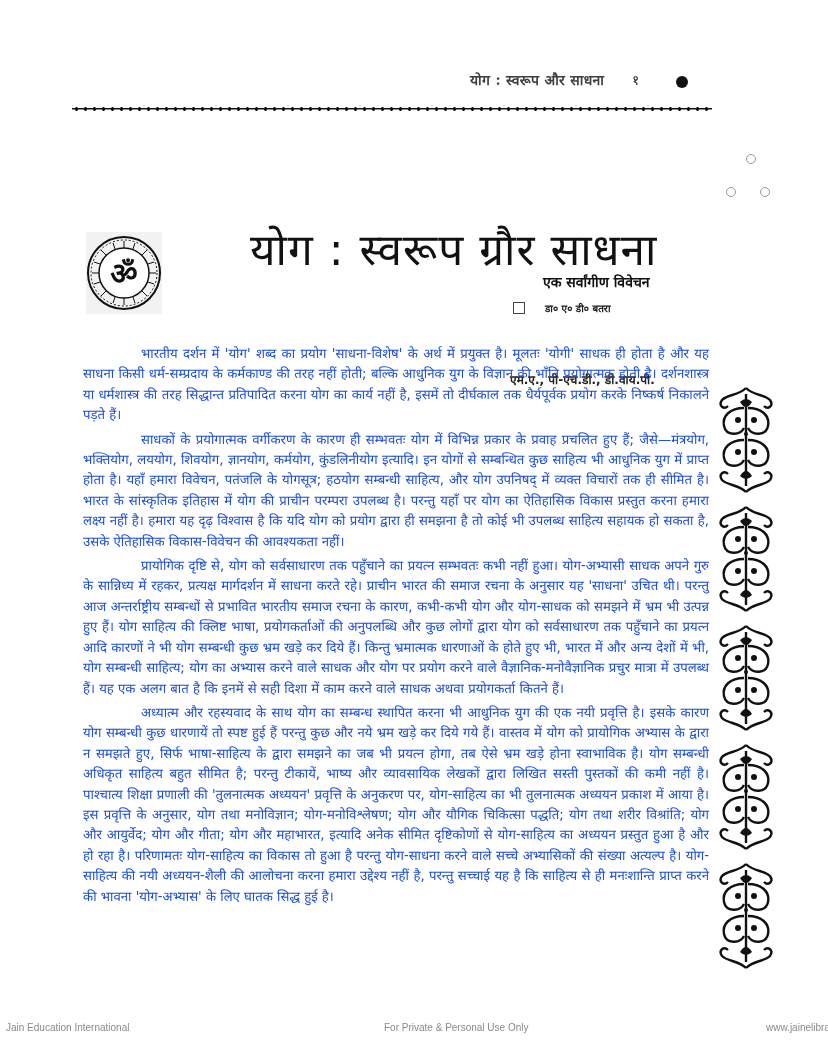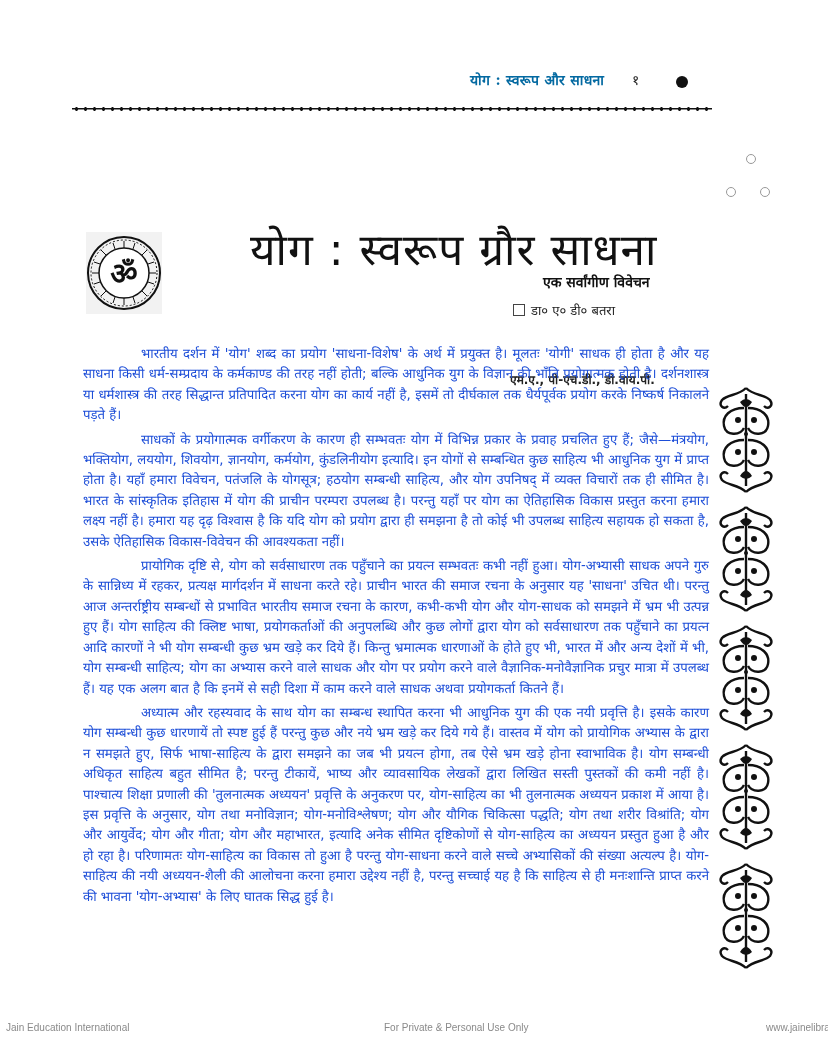--- a/index.html
+++ b/index.html
@@ -1,32 +1,32 @@
 <!DOCTYPE html>
 <html><head>
 <meta charset="utf-8">
 <style>
   html, body { margin: 0; padding: 0; background: #ffffff; }
   body { width: 828px; height: 1046px; position: relative; overflow: hidden; font-family: "DejaVu Serif", "Liberation Serif", serif; color: #1a1a1a; }
 
-  .running-head { position: absolute; top: 70px; left: 470px; font-size: 14px; font-weight: bold; color: #0369a1; letter-spacing: 0.3px; }
+  .running-head { position: absolute; top: 70px; left: 470px; font-size: 14px; font-weight: bold; color: #404040; letter-spacing: 0.3px; }
   .page-num { position: absolute; top: 70px; left: 632px; font-size: 14px; color: #222; }
   .head-dot { position: absolute; top: 76px; left: 676px; width: 12px; height: 12px; border-radius: 50%; background: #111; }
 
   .divider { position: absolute; top: 105px; left: 72px; width: 640px; height: 8px;
     background-image: radial-gradient(circle, #111 1.6px, transparent 2px), linear-gradient(#111, #111);
     background-size: 9px 8px, 100% 1.5px; background-repeat: repeat-x, no-repeat; background-position: 0 0, 0 3.3px; }
 
   .ring-dot { position: absolute; width: 8px; height: 8px; border: 1px solid #999; border-radius: 50%; }
 
   .om-emblem { position: absolute; left: 86px; top: 232px; width: 76px; height: 82px; }
 
   .title { position: absolute; top: 218px; left: 250px; font-size: 44px; font-weight: normal; color: #111; letter-spacing: 1px; white-space: nowrap; font-family: "DejaVu Sans", "Liberation Sans", sans-serif; }
   .subtitle { position: absolute; top: 272px; left: 506px; font-size: 14px; font-weight: bold; color: #111; font-family: "DejaVu Sans", sans-serif; margin-left: 37px; }
-  .author { position: absolute; top: 301px; left: 513px; font-size: 13px; font-weight: normal; color: #222; font-family: "DejaVu Sans", sans-serif; display: flex; align-items: center; gap: 6px; }
+  .author { position: absolute; top: 301px; left: 513px; font-size: 10px; font-weight: bold; color: #222; font-family: "DejaVu Sans", sans-serif; display: flex; align-items: center; gap: 20px; }
   .author-box { display: inline-block; width: 10px; height: 10px; border: 1px solid #444; }
   .credentials { position: absolute; top: 323px; left: 510px; font-size: 12px; font-weight: bold; color: #222; font-family: "DejaVu Sans", sans-serif; margin-top: 48px; }
 
   .body-text { position: absolute; left: 83px; top: 344px; width: 626px; font-size: 13.2px; line-height: 20.4px; text-align: justify; font-family: "DejaVu Sans", sans-serif; color: #1d4ed8; }
   .body-text p { margin: 0 0 4px 0; text-indent: 58px; }
 
   .ornament-column { position: absolute; left: 716px; top: 386px; width: 62px; }
   .ornament { width: 60px; height: 108px; margin-bottom: 7px; }
 
   .footer { position: absolute; top: 1022px; font-size: 10px; color: #8a8a8a; font-family: "Liberation Sans", sans-serif; }

